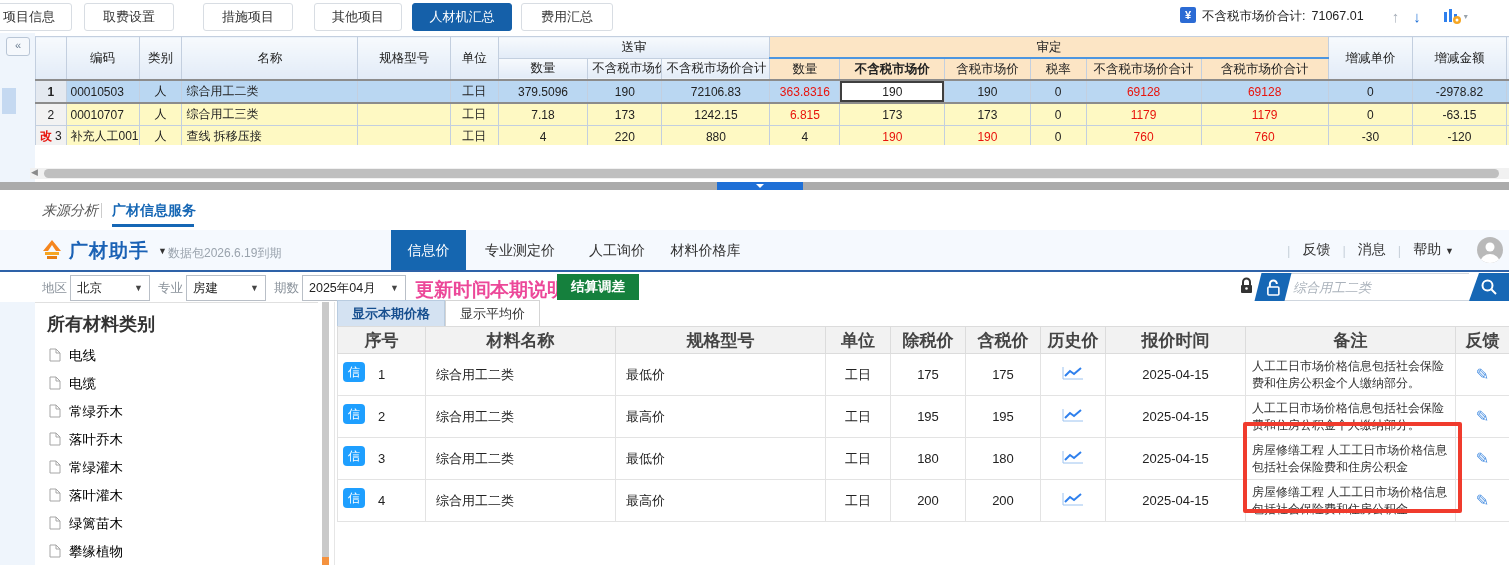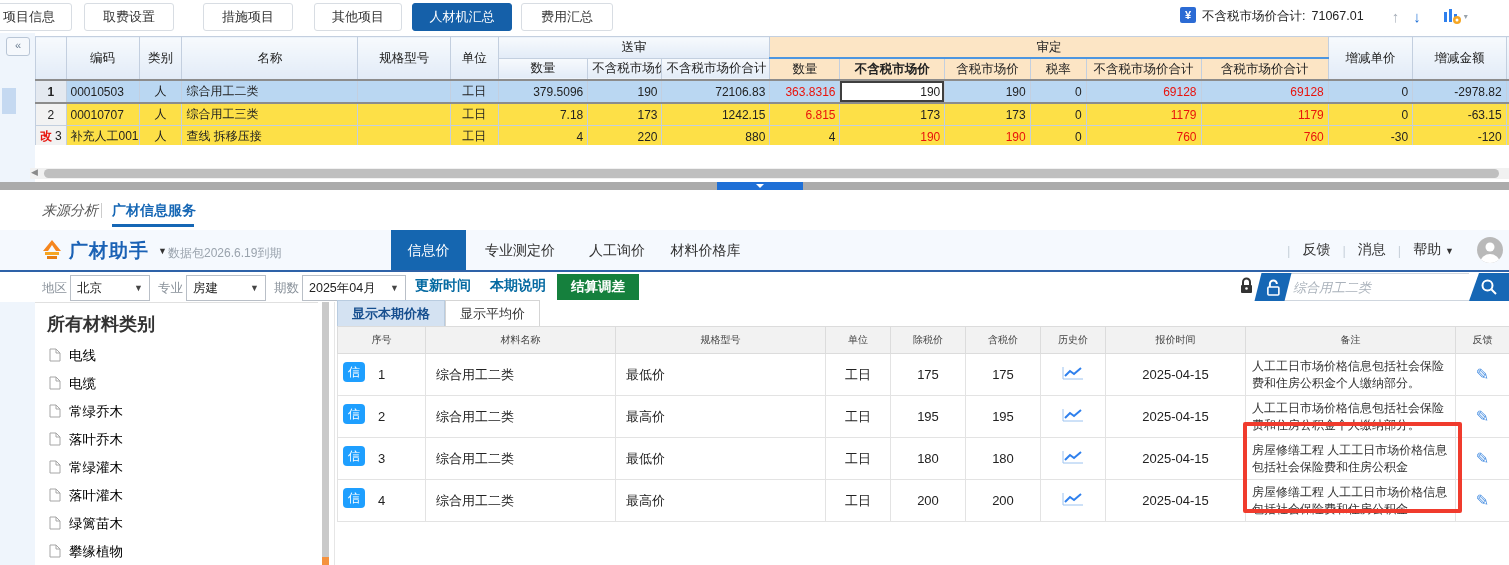--- a/index.html
+++ b/index.html
@@ -21,22 +21,22 @@
     border-radius:3px;color:#6b7d92;font-size:11px;line-height:15px;text-align:center;cursor:pointer;}
   .mini-rect{position:absolute;left:2px;top:55px;width:14px;height:26px;background:#c5d9f1;}
   
   .grid-wrap{position:absolute;left:35px;top:36px;width:1474px;height:109px;overflow:hidden;background:#fff;}
   table.grid{border-collapse:collapse;table-layout:fixed;width:1600px;font-size:12px;}
   .grid th,.grid td{border:1px solid #c3cfdf;padding:0 4px;height:20px;overflow:hidden;white-space:nowrap;}
   .grid th{background:linear-gradient(#f7fafd,#e2ebf7);font-weight:normal;font-size:12.5px;color:#222;text-align:center;}
   .grid th.peach{background:#fce5c5;}
   .grid th.peach-group{background:#fce5c5;border-bottom:2px solid #4d96e0;}
   .grid th.bold{font-weight:bold;}
-  .grid td{height:21px;background:#fde047;}
-  .grid td.num{text-align:right;}
+  .grid td{height:21px;background:#fef9c3;}
+  .grid td.num{text-align:center;}
   .grid td.ctr{text-align:center;}
   .grid td.red{color:#e8130c;}
   .grid tr.sel td{background:#bad7f2;border-top:2px solid #8c8c8c;border-bottom:2px solid #8c8c8c;}
   .grid tr.sel td.editcell{background:#fff;box-shadow:inset 0 0 0 2px #3f3f3f;}
   .grid td.rownum{background:#f2f2f2;text-align:center;color:#222;}
   .grid tr.sel td.rownum{background:#e4e9f0;font-weight:bold;}
   .mark-red{color:#e8130c;font-weight:bold;margin-right:3px;}
   
   .hscroll{position:absolute;left:30px;top:168px;width:1479px;height:11px;background:#f1f1f1;}
   .hscroll .thumb{position:absolute;left:14px;top:1px;width:1455px;height:9px;background:#bfbfbf;border-radius:5px;}
@@ -63,21 +63,21 @@
   .gclinks .lsep{color:#c9d2dc;margin:0 12px;font-size:13px;}
   .gclinks .lnk{cursor:pointer;}
   .avatar{position:absolute;right:6px;top:7px;width:26px;height:26px;border-radius:50%;background:#b9b9b9;overflow:hidden;cursor:pointer;}
   
   .fbar{position:absolute;left:0;top:272px;width:1509px;height:30px;background:#fff;}
   .flabel{color:#8a929b;font-size:12.5px;}
   .fsel{display:inline-flex;justify-content:space-between;align-items:center;height:24px;border:1px solid #b9bfc7;
     background:#fff;padding:0 6px;font-size:12.5px;color:#222;cursor:pointer;}
   .fsel .car{font-size:9px;color:#444;margin-left:6px;}
   .fitem{position:absolute;top:3px;}
-  .flink{position:absolute;top:5px;font-size:14px;color:#0369a1;font-weight:bold;cursor:pointer;}
+  .flink{position:absolute;top:5px;font-size:19px;color:#ec4899;font-weight:bold;cursor:pointer;}
   .fbtn{position:absolute;top:2px;height:26px;line-height:26px;padding:0 14px;background:#15803d;color:#fff;
     font-size:13.5px;font-weight:bold;cursor:pointer;}
   .searchzone{position:absolute;right:0;top:1px;height:28px;display:flex;align-items:center;}
   .lock-closed{margin-right:4px;}
   .lock-open-badge{width:30px;height:28px;background:#1667b5;transform:skewX(-14deg);display:flex;align-items:center;
     justify-content:center;margin-right:-4px;cursor:pointer;}
   .lock-open-badge svg{transform:skewX(14deg);}
   .searchbox{width:168px;height:26px;border:1px solid #cfd6de;border-right:none;padding:0 8px;font-size:13px;color:#333;outline:none;}
   .searchbox::placeholder{color:#aab2bb;font-style:italic;}
   .searchbtn{width:40px;height:28px;background:#1667b5;clip-path:polygon(10px 0,100% 0,100% 100%,0 100%);
@@ -89,21 +89,21 @@
   .catscroll{position:absolute;left:322px;top:302px;width:7px;height:263px;background:#c9c9c9;}
   .catscroll .orange{position:absolute;left:0;bottom:0;width:7px;height:8px;background:#f5923e;}
   .vline{position:absolute;left:334px;top:302px;width:1px;height:263px;background:#e6e6e6;}
   
   .ptabs{position:absolute;left:337px;top:300px;height:27px;display:flex;}
   .ptab{height:26px;line-height:26px;padding:0 14px;border:1px solid #d5d5d5;border-bottom:none;background:#fff;
     font-size:13px;color:#333;cursor:pointer;}
   .ptab.active{background:#d4e2f2;border-color:#b9cce0;color:#174f8f;font-weight:bold;}
   .ptable{position:absolute;left:337px;top:326px;}
   table.pt{border-collapse:collapse;table-layout:fixed;width:1172px;font-size:13px;}
-  .pt th{background:#f2f2f2;border:1px solid #dcdcdc;height:24px;font-weight:normal;color:#444;font-size:10px;}
+  .pt th{background:#f2f2f2;border:1px solid #dcdcdc;height:24px;font-weight:bold;color:#444;font-size:17px;}
   .pt td{border:1px solid #e3e3e3;height:37px;background:#fff;text-align:center;color:#222;overflow:hidden;}
   .pt td.left{text-align:left;padding-left:10px;}
   .pt td.note{font-size:12px;text-align:left;padding:2px 6px;line-height:1.35;color:#333;}
   .seqcell{position:relative;}
   .xin-badge{position:absolute;left:5px;top:8px;width:22px;height:20px;background:#1e9fff;border-radius:4px;
     color:#fff;font-size:12px;line-height:20px;text-align:center;cursor:pointer;}
   .pencil{color:#4a90e2;font-size:16px;cursor:pointer;}
   .histicon{cursor:pointer;display:inline-block;}
   .redbox{position:absolute;left:1243px;top:422px;width:211px;height:83px;border:4px solid #f03b2d;border-radius:2px;pointer-events:none;}
 </style>

